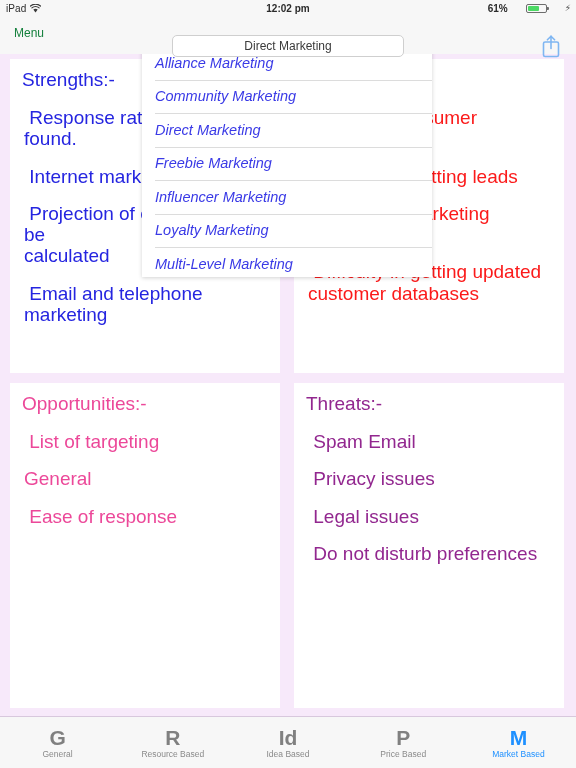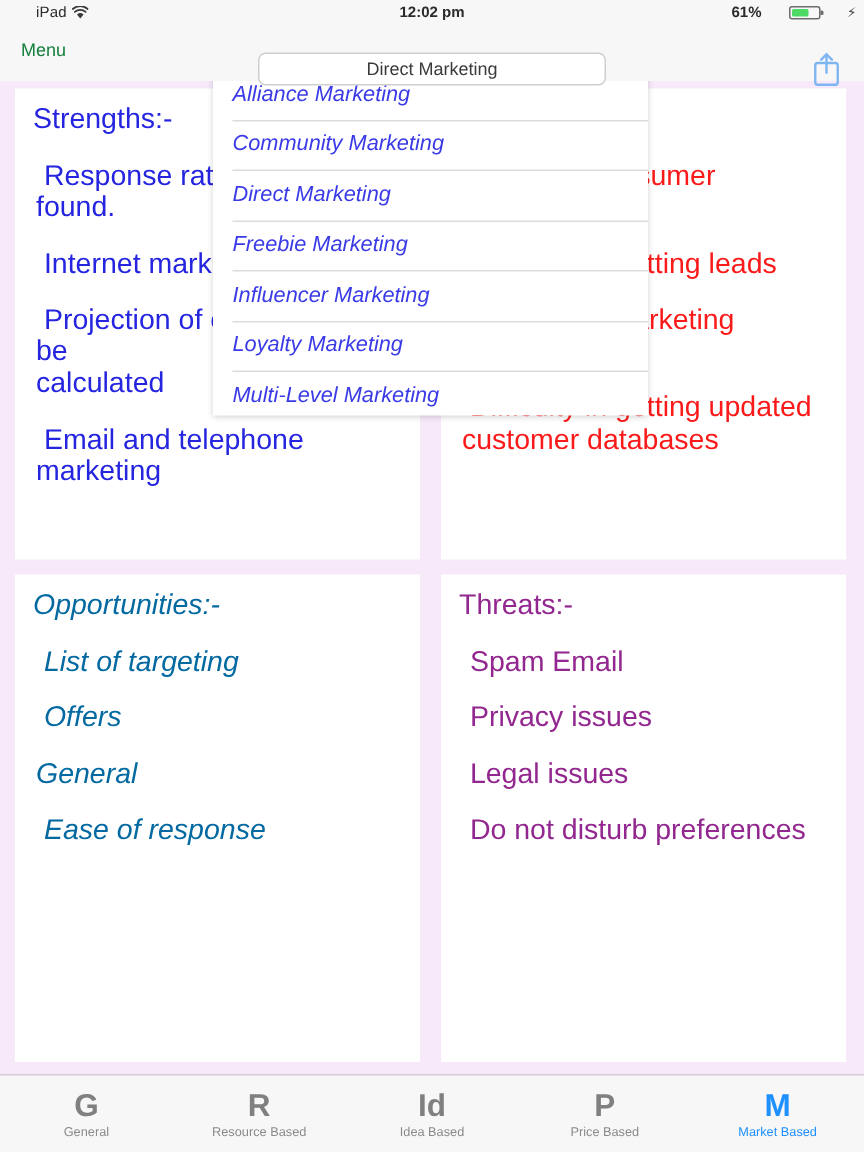--- a/index.html
+++ b/index.html
@@ -34,21 +34,20 @@
     font-size: 10px;
     color: #2b2b2b;
     z-index: 40;
   }
   .sb-left {
     position: absolute;
     left: 6px;
     display: flex;
     align-items: center;
     gap: 4px;
-    margin-left: 18px;
   }
   .sb-device { font-size: 10px; letter-spacing: .1px; }
   .wifi-icon { display: inline-block; width: 11px; height: 9px; }
   .sb-center {
     position: absolute;
     left: 0; right: 0;
     text-align: center;
     font-size: 10px;
     font-weight: bold;
   }
@@ -151,21 +150,21 @@
   }
   .panel-item {
     font-size: 19px;
     padding: 0 8px 0 14px;
     margin-top: 16px;
     line-height: 1.12;
     white-space: pre-wrap;
   }
   .c-blue   { color: #2525e0; }
   .c-red    { color: #fb1a1a; }
-  .c-pink   { color: #0369a1; font-style: italic; }
+  .c-pink   { color: #ec4899; }
   .c-purple { color: #92278f; }
 
   
   .dropdown {
     position: absolute;
     left: 142px;
     top: 46px;
     width: 290px;
     height: 231px;
     background: #ffffff;
@@ -284,21 +283,20 @@
       <div class="panel-item c-red"> Negative consumer behaviour</div>
       <div class="panel-item c-red"> Difficulty in getting leads</div>
       <div class="panel-item c-red"> Expensive marketing strategy</div>
       <div class="panel-item c-red"> Difficulty in getting updated
 customer databases</div>
     </div>
 
     <div class="panel p-opport">
       <div class="panel-head c-pink">Opportunities:-</div>
       <div class="panel-item c-pink"> List of targeting</div>
-      <div class="panel-item c-pink"> Offers</div>
       <div class="panel-item c-pink">General</div>
       <div class="panel-item c-pink"> Ease of response</div>
     </div>
 
     <div class="panel p-threats">
       <div class="panel-head c-purple">Threats:-</div>
       <div class="panel-item c-purple"> Spam Email</div>
       <div class="panel-item c-purple"> Privacy issues</div>
       <div class="panel-item c-purple"> Legal issues</div>
       <div class="panel-item c-purple"> Do not disturb preferences</div>

